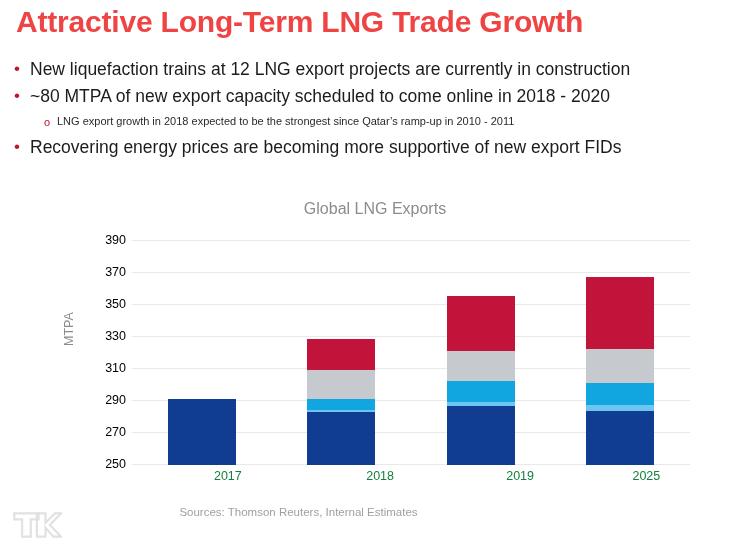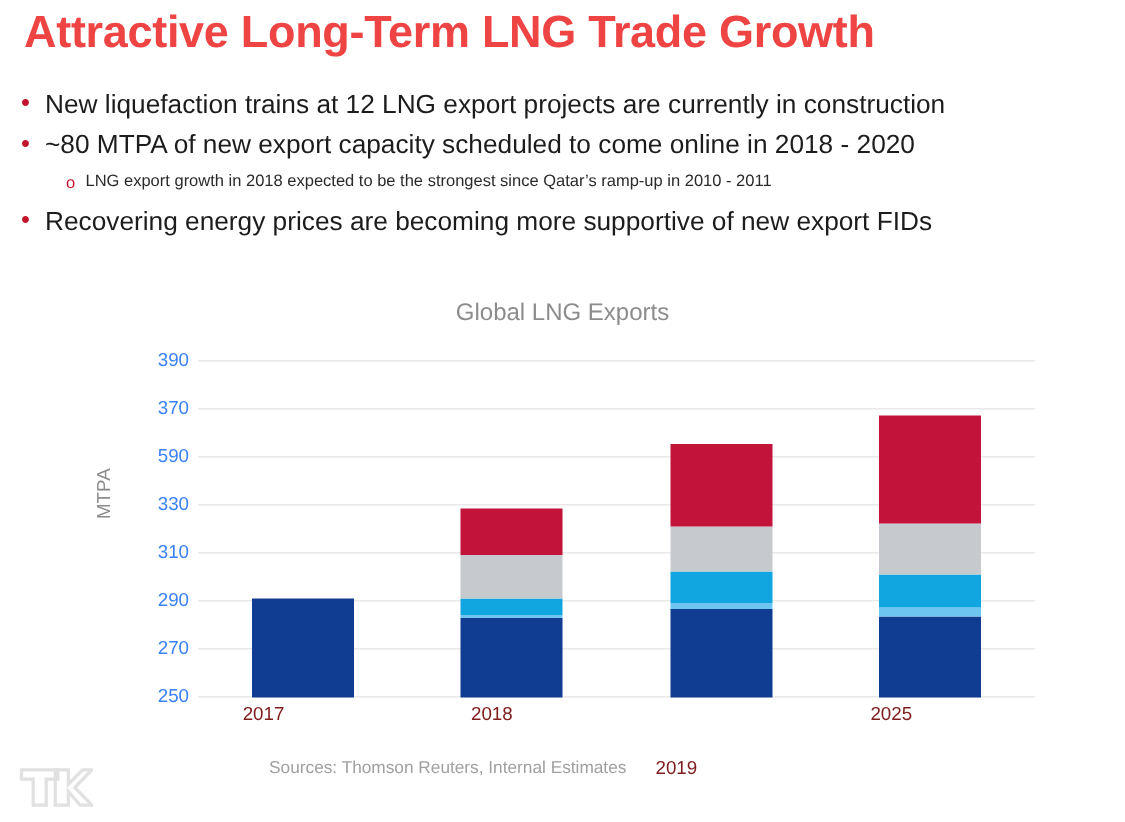--- a/index.html
+++ b/index.html
@@ -114,21 +114,21 @@
     top: 45px;
     width: 36px;
     height: 224px;
   }
   .ytick {
     position: absolute;
     right: 0;
     width: 36px;
     text-align: right;
     font-size: 12.5px;
-    color: #3b82f6;
+    color: #000000;
     transform: translateY(-8px);
   }
   #y-axis-title {
     position: absolute;
     left: 62px;
     top: 150px;
     font-size: 12.5px;
     color: #8b8b8b;
     transform: rotate(-90deg);
     transform-origin: left top;
@@ -140,22 +140,22 @@
   }
   .bar-seg {
     position: absolute;
     left: 0;
     width: 100%;
   }
   .xtick {
     position: absolute;
     top: 228px;
     font-size: 12.5px;
-    color: #7f1d1d;
-    text-align: left;
+    color: #15803d;
+    text-align: right;
     white-space: nowrap;
   }
 
   
   #legend {
     position: absolute;
     left: 0;
     top: 287px;
     width: 750px;
     display: flex;
@@ -228,21 +228,21 @@
   <div id="chart-title">Global LNG Exports</div>
 
   <div id="plot-wrap">
     <div id="y-axis-title">MTPA</div>
     <div id="y-ticks">
         <div class="ytick" style="top: 224px;">250</div>
         <div class="ytick" style="top: 192px;">270</div>
         <div class="ytick" style="top: 160px;">290</div>
         <div class="ytick" style="top: 128px;">310</div>
         <div class="ytick" style="top: 96px;">330</div>
-        <div class="ytick" style="top: 64px;">590</div>
+        <div class="ytick" style="top: 64px;">350</div>
         <div class="ytick" style="top: 32px;">370</div>
         <div class="ytick" style="top: 0px;">390</div>
       </div>
     <div id="plot-area">
         <div class="gridline" style="bottom: 0px;"></div>
         <div class="gridline" style="bottom: 32px;"></div>
         <div class="gridline" style="bottom: 64px;"></div>
         <div class="gridline" style="bottom: 96px;"></div>
         <div class="gridline" style="bottom: 128px;"></div>
         <div class="gridline" style="bottom: 160px;"></div>
@@ -260,21 +260,21 @@
           <div class="bar-seg" title="USA 2018" style="bottom: 95.2px; height: 30.4px; background: rgb(194, 19, 58);"></div>
         </div>
         <div class="xtick" style="left: 182px; width: 80px;">2018</div>
         <div class="bar-group" style="left: 314.75px; width: 68px; height: 168.8px;">
           <div class="bar-seg" title="Existing 2019" style="bottom: 0px; height: 59.2px; background: rgb(16, 60, 146);"></div>
           <div class="bar-seg" title="Others 2019" style="bottom: 59.2px; height: 4px; background: rgb(110, 198, 240);"></div>
           <div class="bar-seg" title="Russia 2019" style="bottom: 63.2px; height: 20.8px; background: rgb(18, 166, 224);"></div>
           <div class="bar-seg" title="Australia 2019" style="bottom: 84px; height: 30.4px; background: rgb(198, 202, 206);"></div>
           <div class="bar-seg" title="USA 2019" style="bottom: 114.4px; height: 54.4px; background: rgb(194, 19, 58);"></div>
         </div>
-        <div class="xtick" style="left: 305px; width: 80px; margin-top: 36px;">2019</div>
+        <div class="xtick" style="left: 322px; width: 80px;">2019</div>
         <div class="bar-group" style="left: 454.25px; width: 68px; height: 188px;">
           <div class="bar-seg" title="Existing 2020" style="bottom: 0px; height: 54.4px; background: rgb(16, 60, 146);"></div>
           <div class="bar-seg" title="Others 2020" style="bottom: 54.4px; height: 5.6px; background: rgb(110, 198, 240);"></div>
           <div class="bar-seg" title="Russia 2020" style="bottom: 60px; height: 22.4px; background: rgb(18, 166, 224);"></div>
           <div class="bar-seg" title="Australia 2020" style="bottom: 82.4px; height: 33.6px; background: rgb(198, 202, 206);"></div>
           <div class="bar-seg" title="USA 2020" style="bottom: 116px; height: 72px; background: rgb(194, 19, 58);"></div>
         </div>
         <div class="xtick" style="left: 448.25px; width: 80px;">2025</div>
       </div>
   </div>

